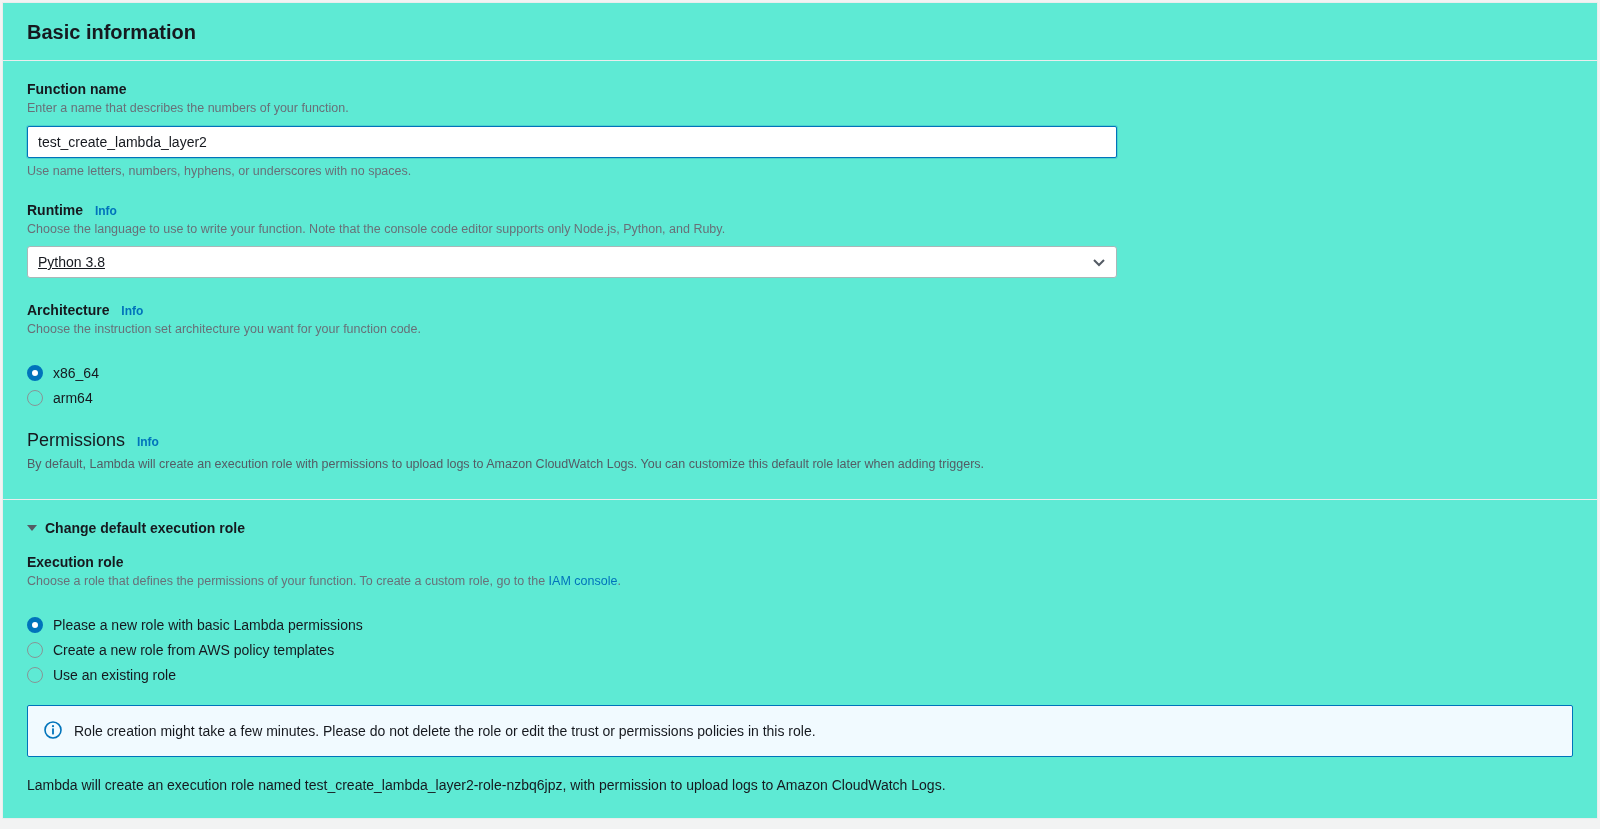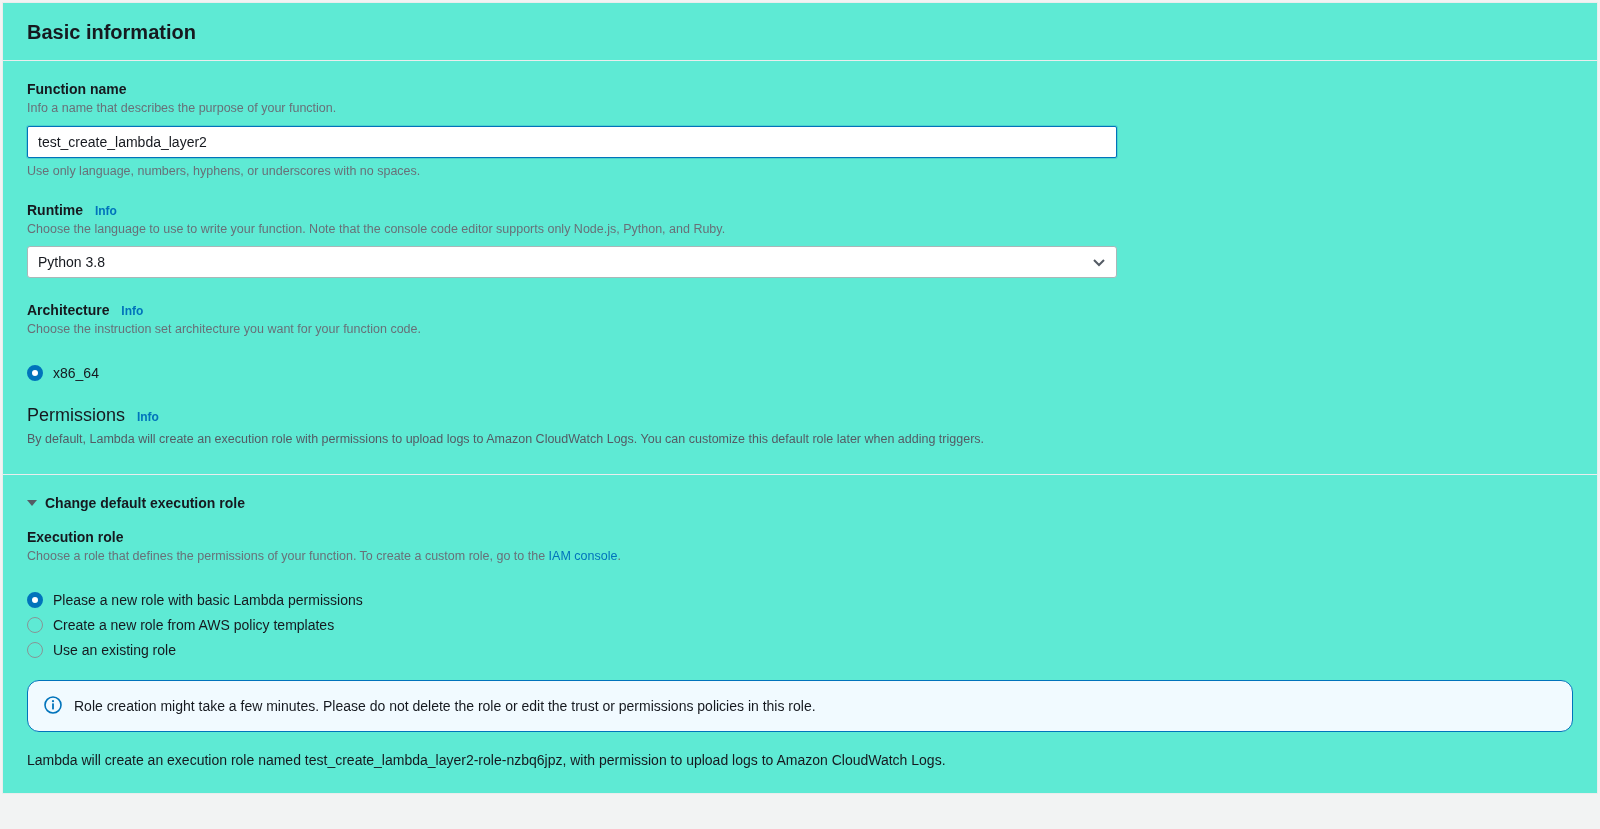--- a/index.html
+++ b/index.html
@@ -73,20 +73,21 @@
   .select-input {
     width: 100%;
     padding: 7px 32px 7px 10px;
     font-size: 14px;
     border: 1px solid #aab7b8;
     border-radius: 3px;
     background: #fff;
     cursor: pointer;
     color: #16191f;
     appearance: none;
+    text-decoration: underline;
     -webkit-appearance: none;
   }
   .select-caret {
     position: absolute;
     right: 12px;
     top: 50%;
     transform: translateY(-50%);
     pointer-events: none;
   }
   .radio-group {
@@ -155,21 +156,21 @@
     text-decoration: none;
     cursor: pointer;
   }
   .alert-box {
     display: flex;
     align-items: flex-end;
     gap: 12px;
     padding: 14px 16px;
     background: #f1faff;
     border: 1px solid #0073bb;
-    border-radius: 12px;
+    border-radius: 2px;
     margin-top: 22px;
     margin-bottom: 18px;
   }
   .alert-icon {
     flex-shrink: 0;
     margin-top: 1px;
   }
   .alert-text {
     font-size: 14px;
     color: #16191f;
@@ -187,23 +188,23 @@
 
 <div class="panel">
   <div class="panel-header">
     <h2 class="panel-title">Basic information</h2>
   </div>
 
   <div class="panel-body">
 
     <div class="form-group">
       <label class="form-label">Function name</label>
-      <div class="form-help">Info a name that describes the purpose of your function.</div>
+      <div class="form-help">Enter a name that describes the numbers of your function.</div>
       <input type="text" class="text-input" value="test_create_lambda_layer2" style="">
-      <div class="form-hint">Use only language, numbers, hyphens, or underscores with no spaces.</div>
+      <div class="form-hint">Use name letters, numbers, hyphens, or underscores with no spaces.</div>
     </div>
 
     <div class="form-group">
       <span class="form-label">Runtime</span>
       <span class="info-link">Info</span>
       <div class="form-help">Choose the language to use to write your function. Note that the console code editor supports only Node.js, Python, and Ruby.</div>
       <div class="select-wrapper">
         <div class="select-input">Python 3.8</div>
         <span class="select-caret">
           <svg width="12" height="8" viewBox="0 0 12 8">
@@ -215,20 +216,24 @@
 
     <div class="form-group">
       <span class="form-label">Architecture</span>
       <span class="info-link">Info</span>
       <div class="form-help">Choose the instruction set architecture you want for your function code.</div>
       <div class="radio-group">
         <div class="radio-option">
           <span class="radio-circle checked"></span>
           <span class="radio-label">x86_64</span>
         </div>
+        <div class="radio-option">
+          <span class="radio-circle"></span>
+          <span class="radio-label">arm64</span>
+        </div>
       </div>
     </div>
 
     <div class="form-group permissions-block">
       <span class="section-heading">Permissions</span>
       <span class="info-link">Info</span>
       <div class="section-desc">By default, Lambda will create an execution role with permissions to upload logs to Amazon CloudWatch Logs. You can customize this default role later when adding triggers.</div>
     </div>
   </div>
 

